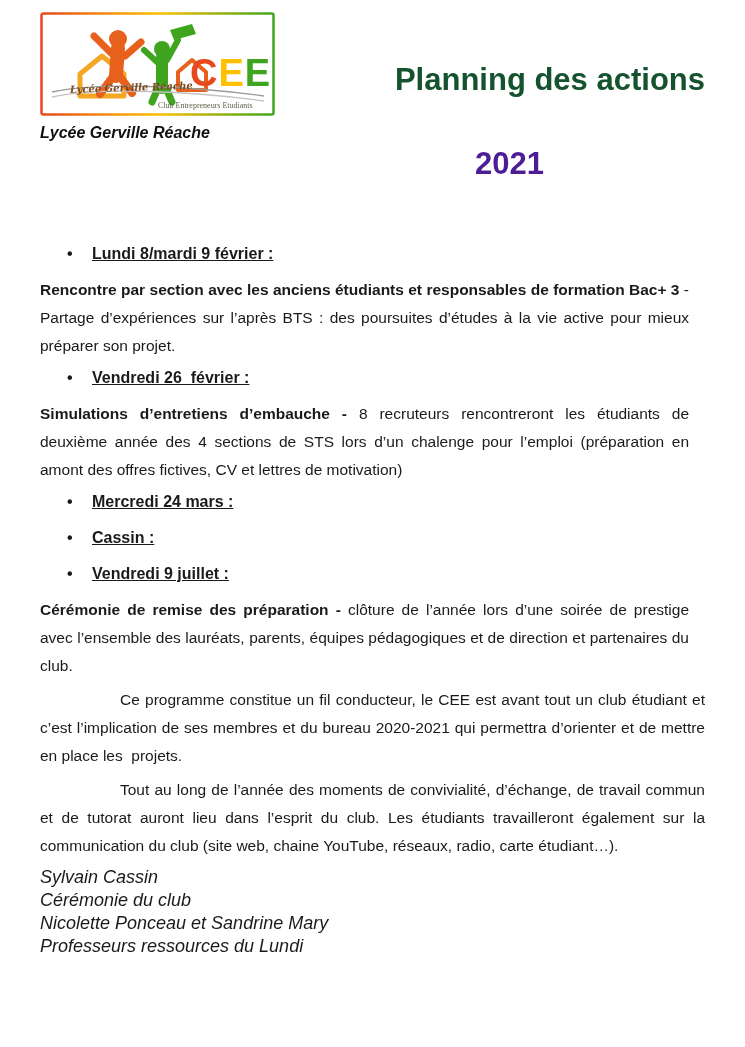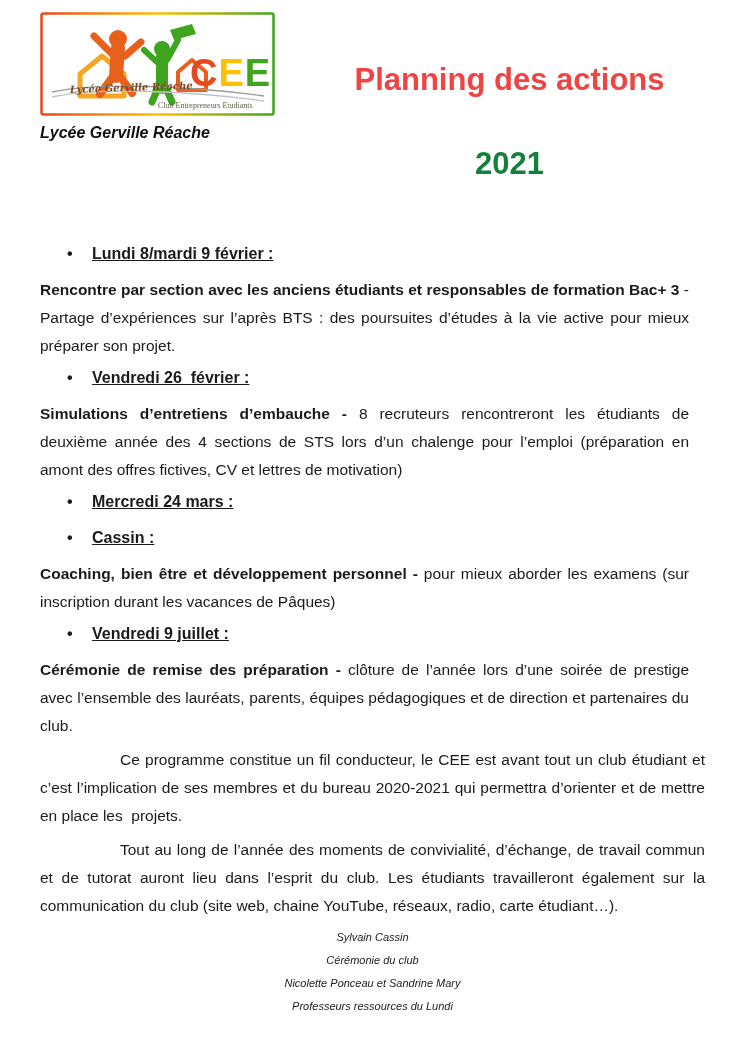--- a/index.html
+++ b/index.html
@@ -68,23 +68,23 @@
   .body-par strong { font-weight: bold; }
 
   .closing-par {
     margin: 6px 0 0 0;
     text-align: justify;
     text-indent: 80px;
   }
 
   .signature {
     margin-top: 6px;
-    text-align: center;
+    text-align: left;
     font-style: italic;
-    font-size: 11px;
+    font-size: 18px;
     line-height: 23px;
   }
 </style>
 </head>
 <body>
 
 <div class="page">
 
   <div class="doc-header">
     <div class="header-left">
@@ -131,22 +131,22 @@
 
         <text x="30" y="81" font-size="10" font-style="italic" font-weight="bold" font-family="DejaVu Serif, serif" fill="#7a4a1f" transform="rotate(-2 30 81)">Lycée Gerville Réache</text>
 
         <text x="118" y="96" font-size="8" fill="#5f5f46" font-family="Liberation Serif, serif">Club Entrepreneurs Etudiants</text>
       </svg>
 
       <div class="school-name">Lycée Gerville Réache</div>
     </div>
 
     <div class="header-right">
-      <div class="doc-title-line" style="color: #ef4444;">Planning des actions</div>
-      <div class="doc-title-line second" style="color: #15803d; margin-top: 48px;">2021</div>
+      <div class="doc-title-line" style="color: #14532d; text-align: right;">Planning des actions</div>
+      <div class="doc-title-line second" style="color: #4c1d95; margin-top: 48px;">2021</div>
     </div>
   </div>
 
   <div class="doc-main">
 
     <section class="event">
       <div class="bullet-row">
         <span class="bullet-glyph">•</span>
         <span class="heading-text">Lundi 8/mardi 9 février :</span>
       </div>
@@ -166,21 +166,20 @@
         <span class="bullet-glyph">•</span>
         <span class="heading-text">Mercredi 24 mars :</span>
       </div>
     </section>
 
     <section class="event">
       <div class="bullet-row">
         <span class="bullet-glyph">•</span>
         <span class="heading-text">Cassin :</span>
       </div>
-      <p class="body-par"><strong>Coaching, bien être et développement personnel - </strong><span>pour mieux aborder les examens (sur inscription durant les vacances de Pâques)</span></p>
     </section>
 
     <section class="event">
       <div class="bullet-row">
         <span class="bullet-glyph">•</span>
         <span class="heading-text">Vendredi 9 juillet :</span>
       </div>
       <p class="body-par"><strong>Cérémonie de remise des préparation - </strong><span>clôture de l’année lors d’une soirée de prestige avec l’ensemble des lauréats, parents, équipes pédagogiques et de direction et partenaires du club.</span></p>
     </section>
 

